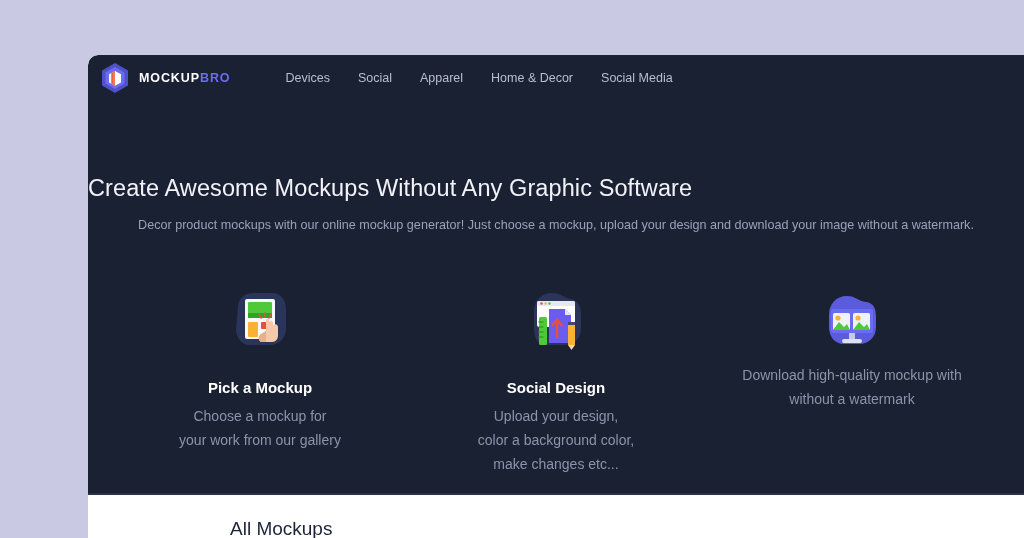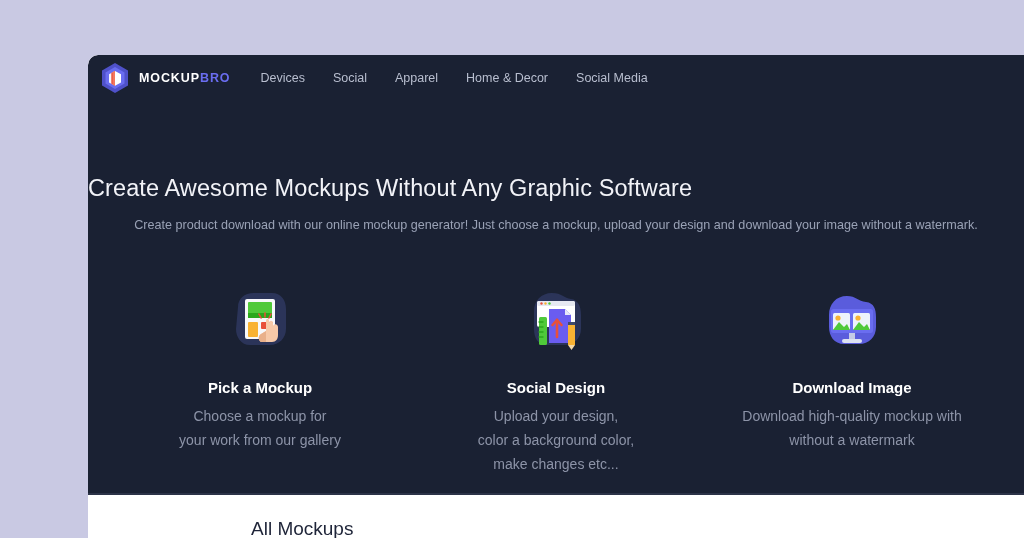--- a/index.html
+++ b/index.html
@@ -41,21 +41,21 @@
   .nav {
     height:46px;
     display:flex;
     align-items:center;
     padding-left:12px;
   }
   .brand {
     display:flex;
     align-items:center;
     gap:9px;
-    margin-right:16px;
+    margin-right:41px;
   }
   .logo-mark { width:30px; height:32px; display:block; }
   .brand-text {
     font-size:12.5px;
     font-weight:bold;
     letter-spacing:0.9px;
   }
   .brand-text .t1 { color:#ffffff; }
   .brand-text .t2 { color:#6a6df0; }
   .nav-links {
@@ -114,21 +114,20 @@
     color:#8d94a8;
     font-size:14px;
     line-height:24px;
   }
   
   .content {
     background:#ffffff;
     height:43px;
     padding-left:142px;
     padding-top:23px;
-    margin-left:21px;
   }
   .section-title {
     color:#1e2438;
     font-size:19px;
     font-weight:normal;
   }
 </style>
 </head>
 <body>
 
@@ -158,21 +157,21 @@
         <div class="nav-links">
           <a class="nav-link">Devices</a>
           <a class="nav-link">Social</a>
           <a class="nav-link">Apparel</a>
           <a class="nav-link">Home &amp; Decor</a>
           <a class="nav-link">Social Media</a>
         </div>
       </div>
 
       <h1 class="hero-title">Create Awesome Mockups Without Any Graphic Software</h1>
-      <p class="hero-sub">Create product download with our online mockup generator! Just choose a mockup, upload your design and download your image without a watermark.</p>
+      <p class="hero-sub">Decor product mockups with our online mockup generator! Just choose a mockup, upload your design and download your image without a watermark.</p>
 
       <div class="features">
 
         <div class="feature">
           <div class="feature-icon">
             <svg width="64" height="64" viewBox="0 0 64 64">
               <path d="M10 20 C10 12 16 6 26 6 L44 6 C53 6 58 13 58 22
                        L58 42 C58 51 51 58 42 58 L22 58 C13 58 8 50 8 42 Z" fill="#2b3459"></path>
               <rect x="17" y="12" width="30" height="40" rx="2" fill="#f7f8fb"></rect>
               <rect x="20" y="15" width="24" height="16" rx="1" fill="#4fc93a"></rect>
@@ -245,21 +244,20 @@
               <rect x="13" y="26" width="17" height="17" rx="1.5" fill="#eef3fb"></rect>
               <circle cx="18" cy="31" r="2.6" fill="#f9b233"></circle>
               <path d="M13 43 L19 35 L24 40 L27 37 L30 43 Z" fill="#4fc93a"></path>
               <rect x="33" y="26" width="17" height="17" rx="1.5" fill="#eef3fb"></rect>
               <circle cx="38" cy="31" r="2.6" fill="#f9b233"></circle>
               <path d="M33 43 L39 35 L44 40 L47 37 L50 43 Z" fill="#4fc93a"></path>
               <rect x="29" y="46" width="6" height="7" fill="#c5cae6"></rect>
               <rect x="22" y="52" width="20" height="4" rx="2" fill="#dde2f2"></rect>
             </svg>
           </div>
-          <div class="feature-title">Download Image</div>
           <div class="feature-desc">
             <div>Download high-quality mockup with</div>
             <div>without a watermark</div>
           </div>
         </div>
 
       </div>
     </div>
 
     <div class="content">

